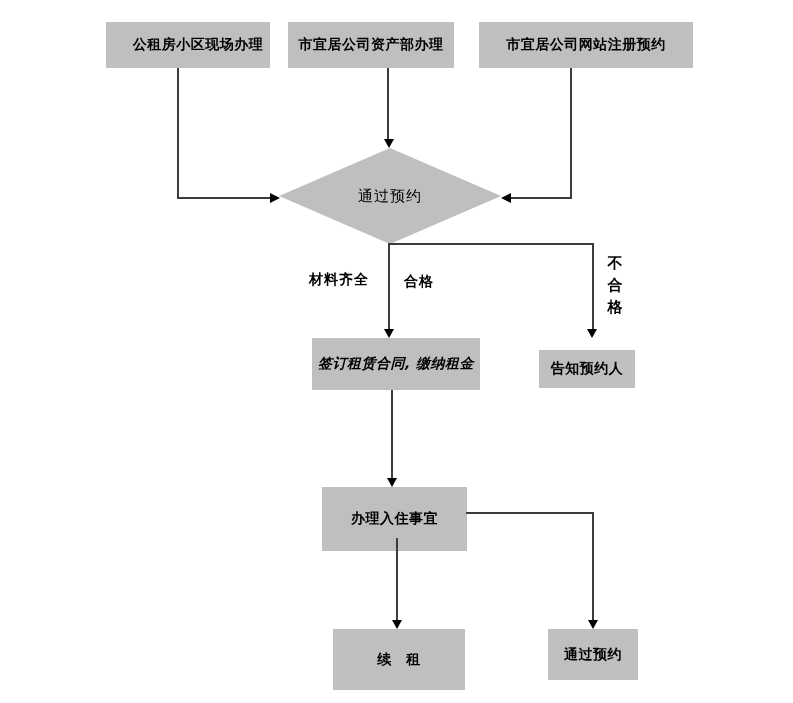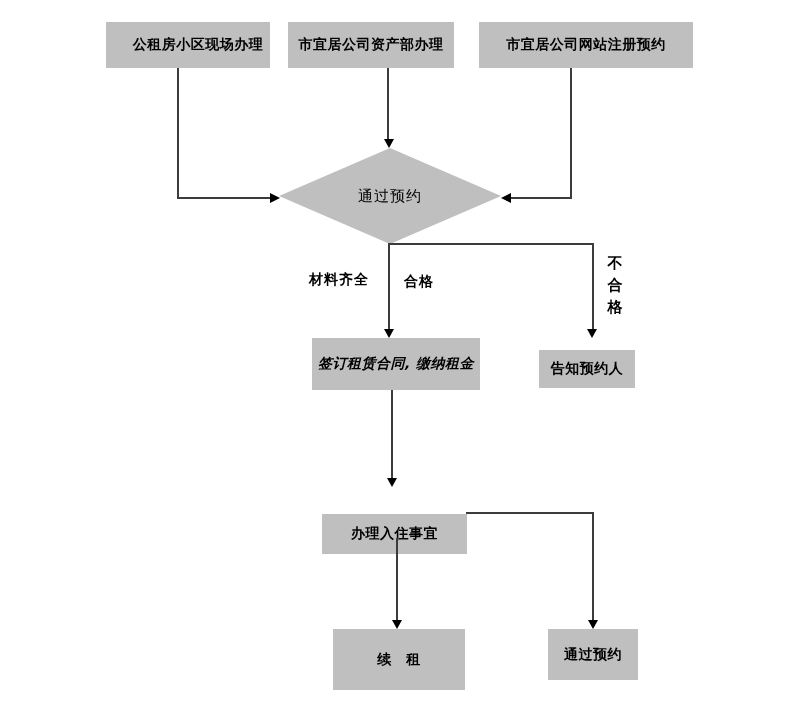--- a/index.html
+++ b/index.html
@@ -74,21 +74,21 @@
     text-align: center;
   }
 
   
   #node-site      { left: 106px; top: 22px;  width: 144px; height: 46px; padding-left: 20px; }
   #node-asset     { left: 288px; top: 22px;  width: 166px; height: 46px; }
   #node-web       { left: 479px; top: 22px;  width: 214px; height: 46px; }
   #node-decision  { left: 279px; top: 148px; width: 222px; height: 96px; }
   #node-contract  { left: 312px; top: 338px; width: 168px; height: 52px; font-style: italic; }
   #node-notify    { left: 539px; top: 350px; width: 96px;  height: 38px; }
-  #node-checkin   { left: 322px; top: 514px; width: 145px; height: 40px; }
+  #node-checkin   { left: 322px; top: 487px; width: 145px; height: 64px; }
   #node-renew     { left: 333px; top: 629px; width: 132px; height: 61px; }
   #node-endlease  { left: 548px; top: 629px; width: 90px;  height: 51px; }
 
   
   #e-site-v      { left: 177px; top: 68px;  width: 2px;   height: 130px; }
   #e-site-h      { left: 177px; top: 197px; width: 94px;  height: 2px; }
   #a-site        { left: 270px; top: 193px; }
   #e-asset-v     { left: 387px; top: 68px;  width: 2px;   height: 72px; }
   #a-asset       { left: 384px; top: 139px; }
   #e-web-v       { left: 570px; top: 68px;  width: 2px;   height: 130px; }

